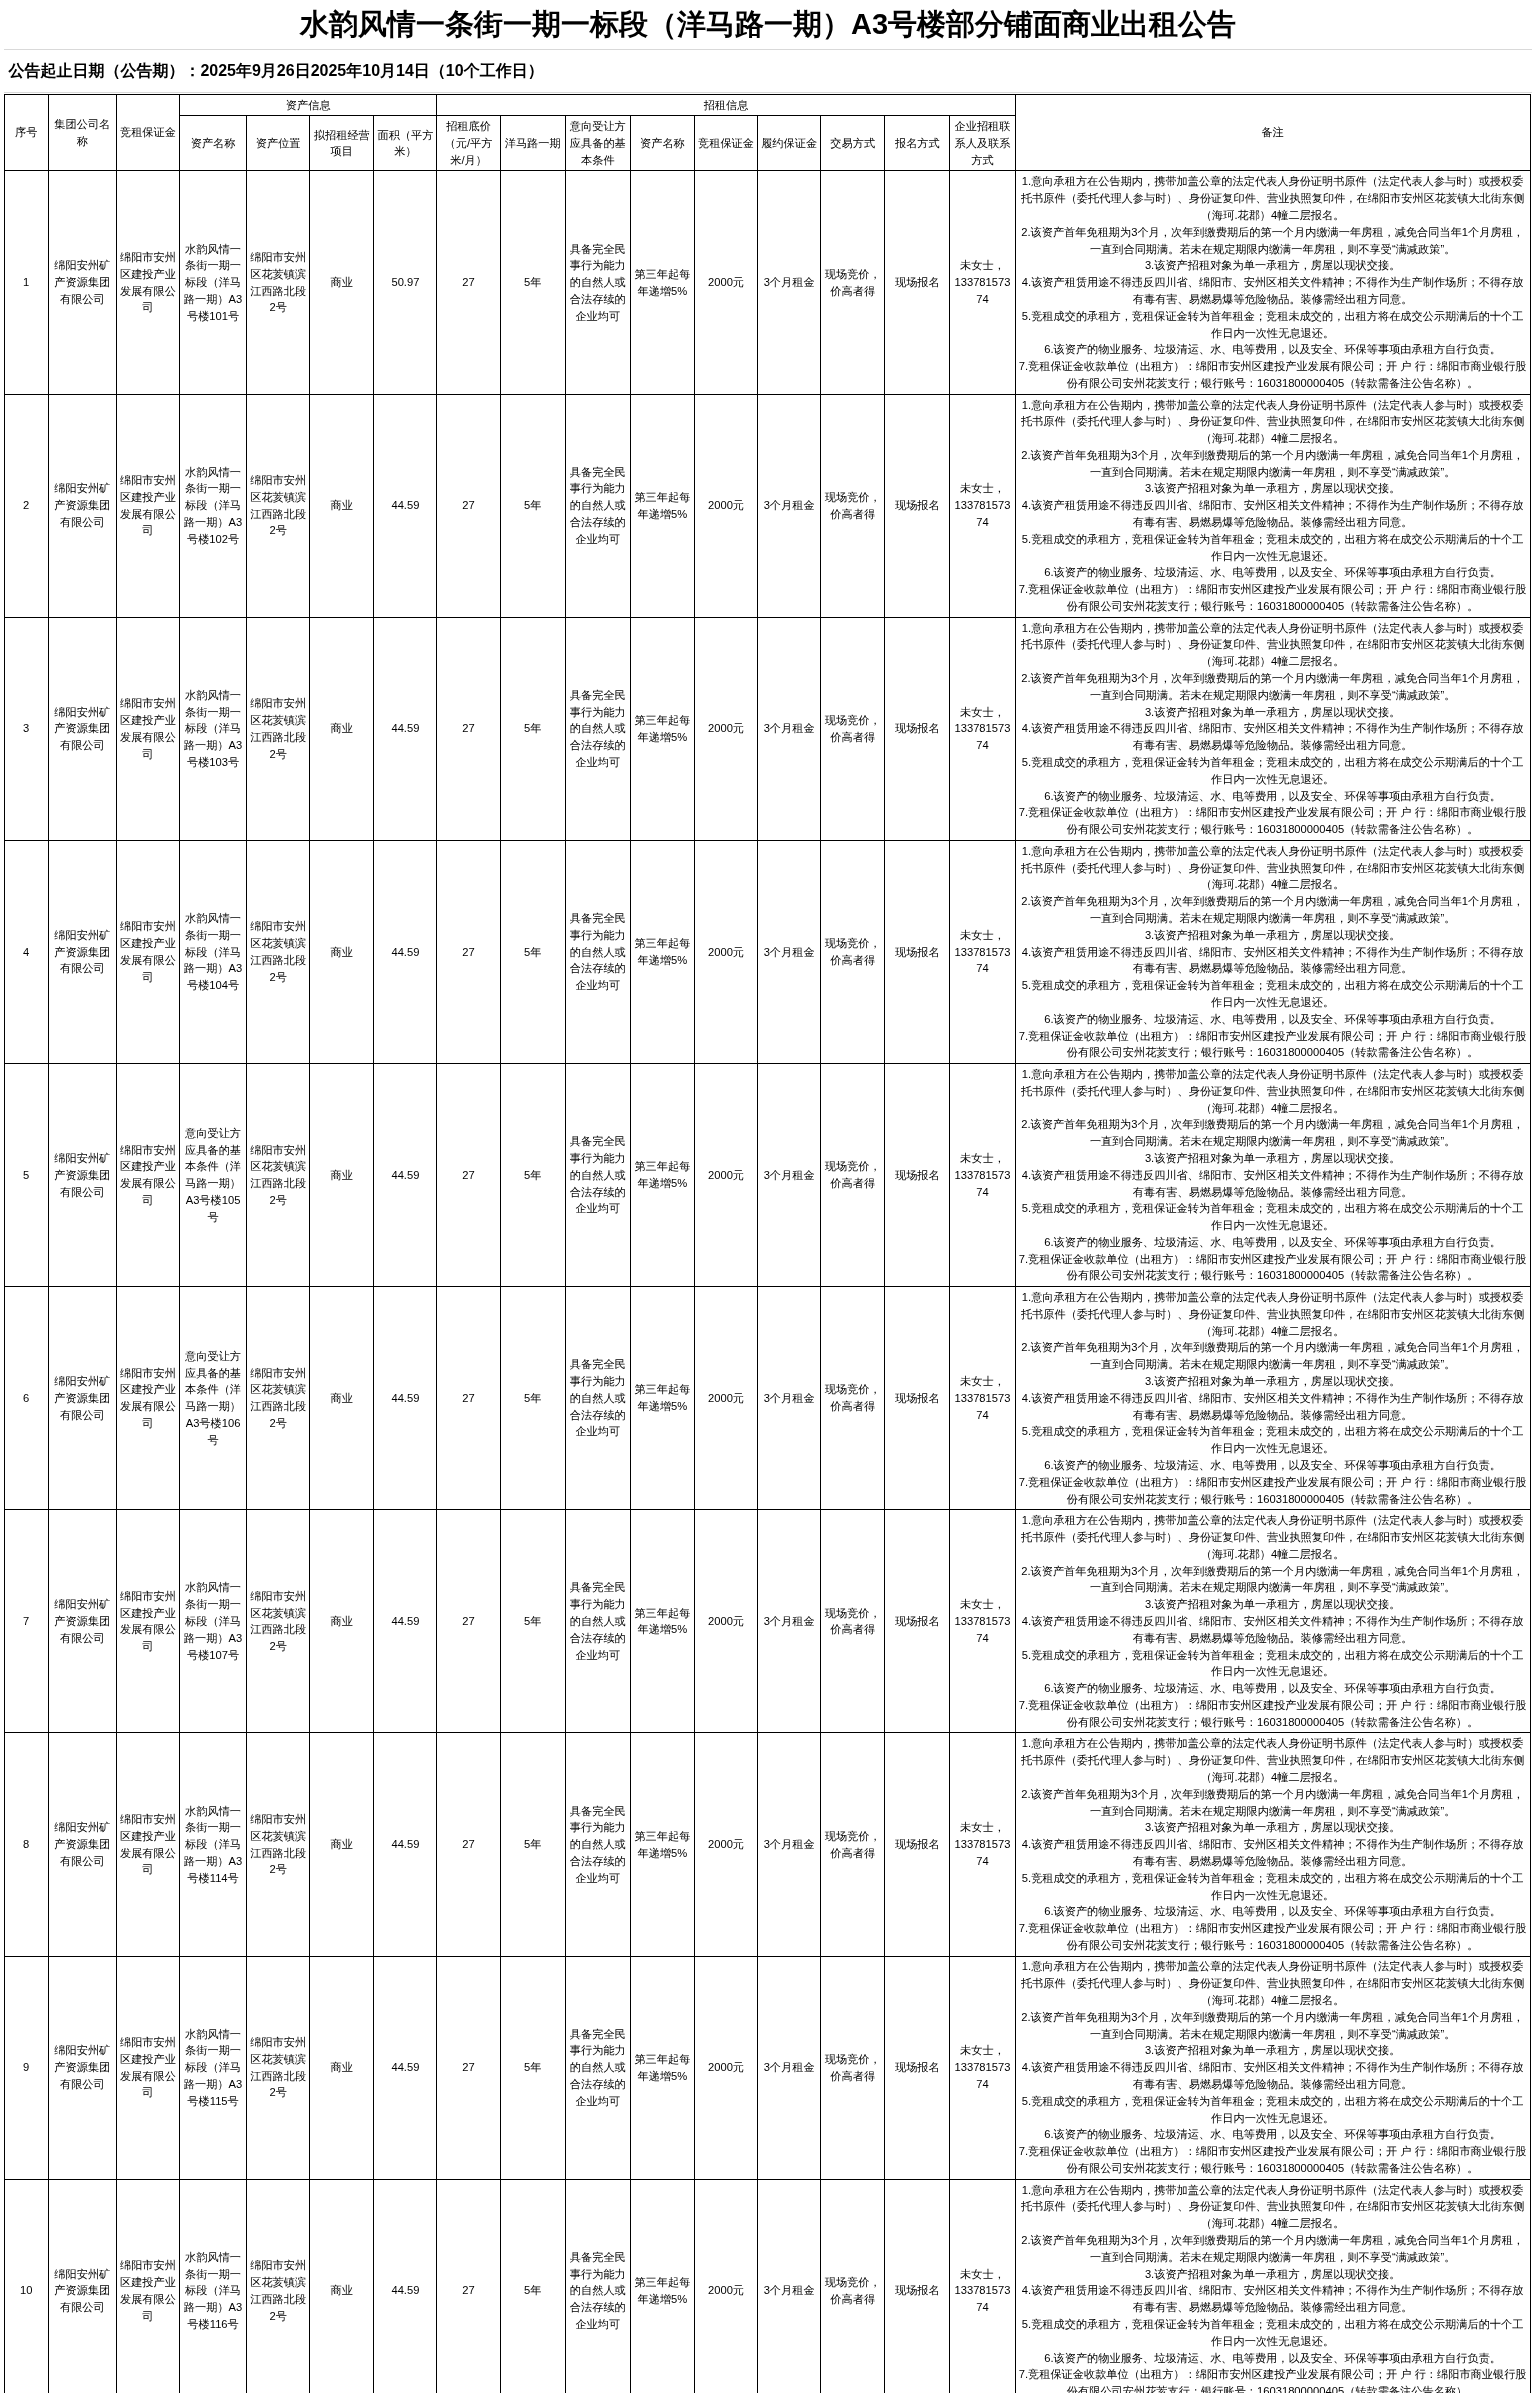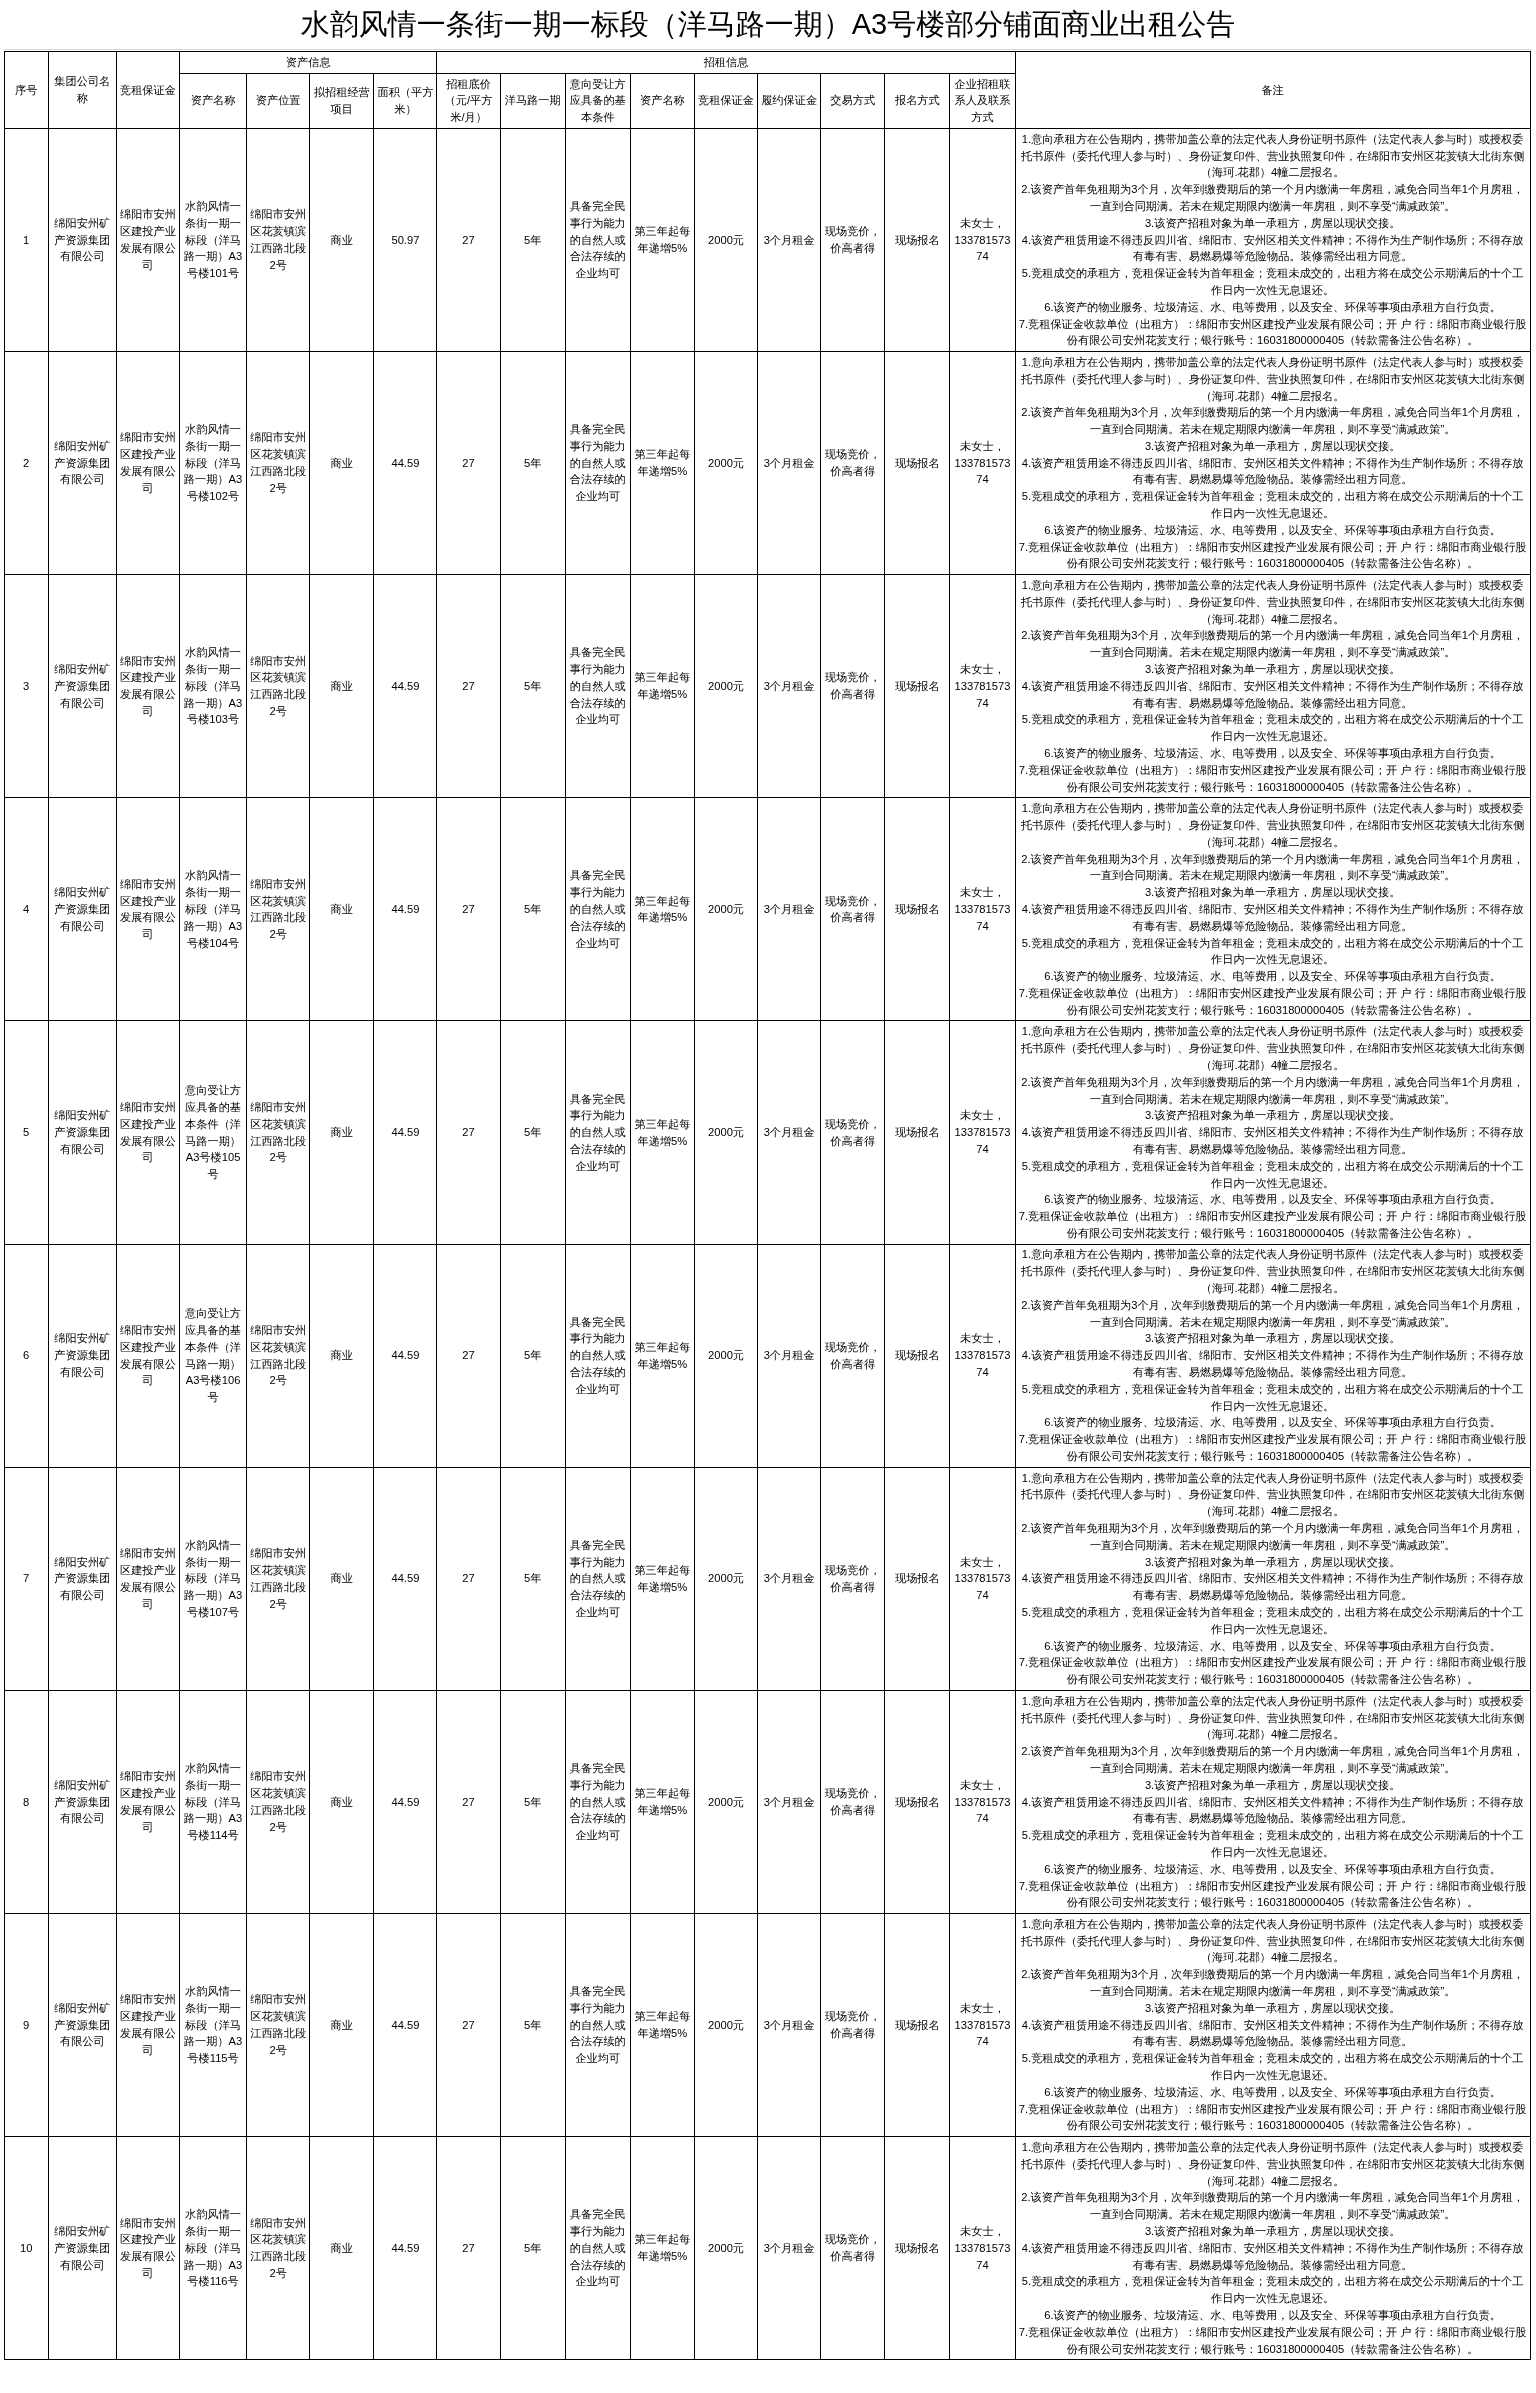--- a/index.html
+++ b/index.html
@@ -7,21 +7,21 @@
     padding: 0;
     background: #ffffff;
     color: #000000;
     font-family: "Liberation Sans", sans-serif;
   }
   body { width: 1536px; }
   .page { padding: 1.9px 3.7px 0 3.7px; }
 
   .title {
     text-align: center;
-    font-weight: normal;
+    font-weight: bold;
     font-size: 29px;
     line-height: 1.15;
     padding: 6.5px 0 7.5px 0;
     border-bottom: 0.9px solid #d9d9d9;
   }
   .subtitle {
     font-weight: bold;
     font-size: 16px;
     padding: 10.3px 0 10.3px 4.7px;
     border-bottom: 0.9px solid #d9d9d9;
@@ -59,20 +59,21 @@
   td.remarks div { margin: 0; }
   td.break-all { word-break: break-all; margin-left: 48px; }
 </style>
 </head>
 <body>
 
 <div class="page">
 
   <div class="title">水韵风情一条街一期一标段（洋马路一期）A3号楼部分铺面商业出租公告</div>
 
+  <div class="subtitle">公告起止日期（公告期）：2025年9月26日2025年10月14日（10个工作日）</div>
 
   <table class="rental">
     <colgroup>
       <col style="width:44px">
         <col style="width:68px">
         <col style="width:63px">
       <col style="width:67px">
         <col style="width:63px">
         <col style="width:64px">
       <col style="width:63px">

